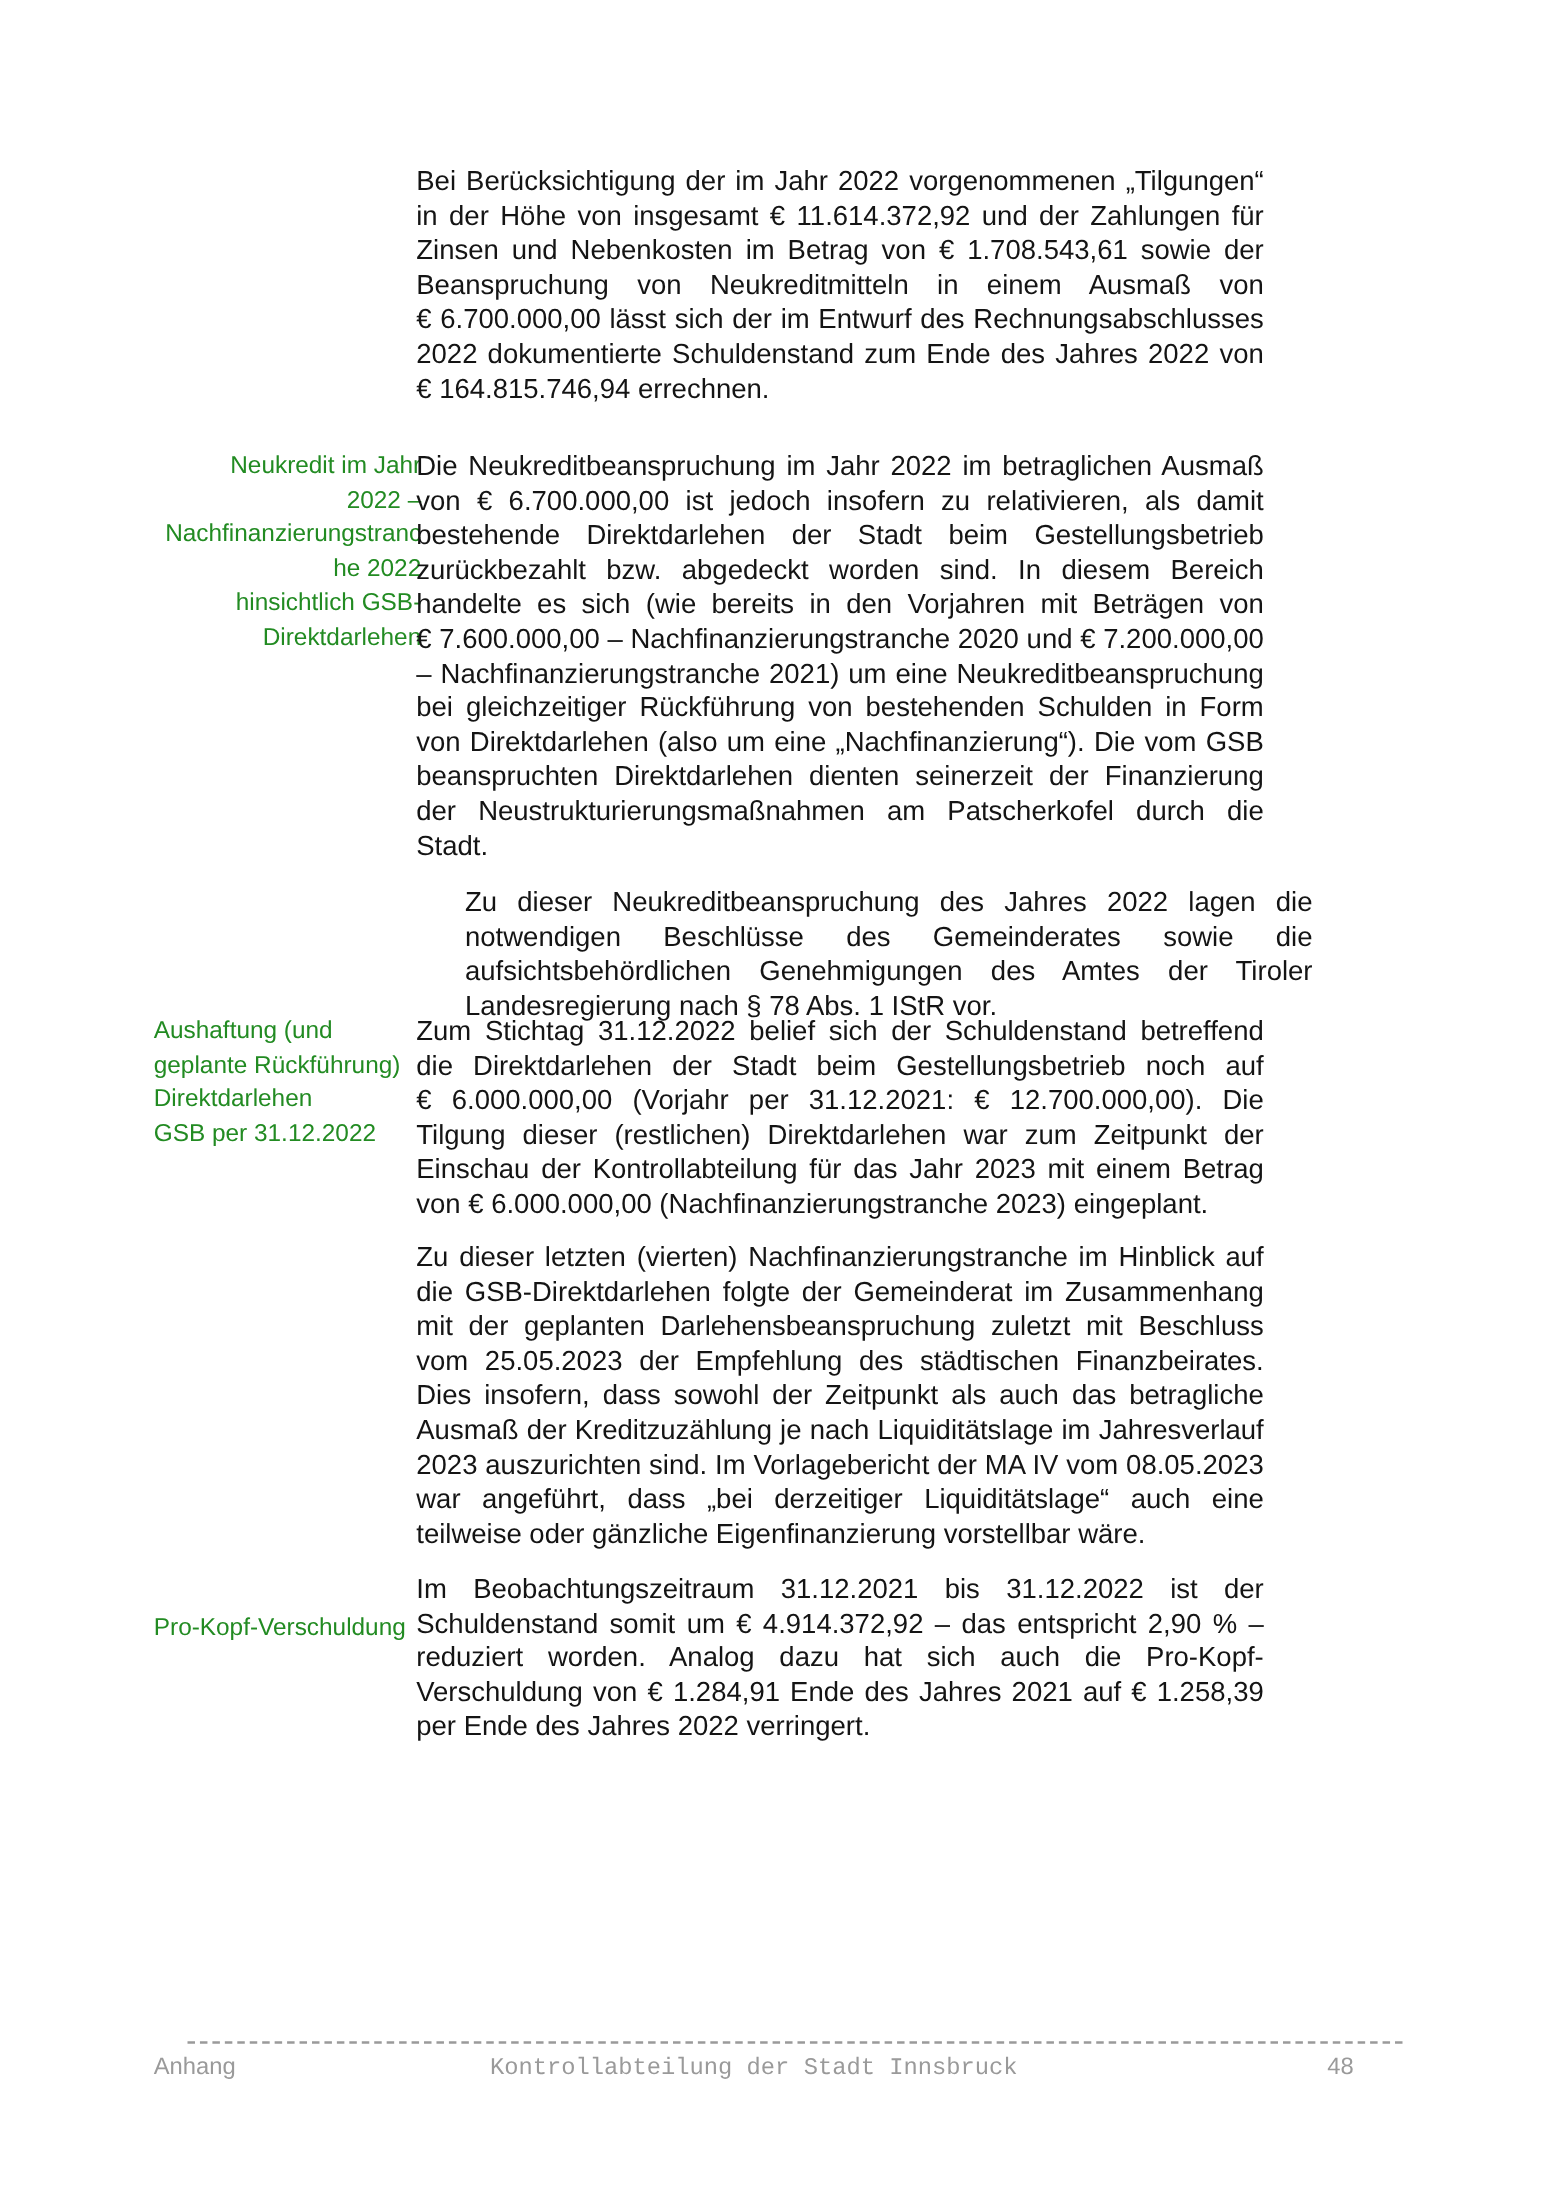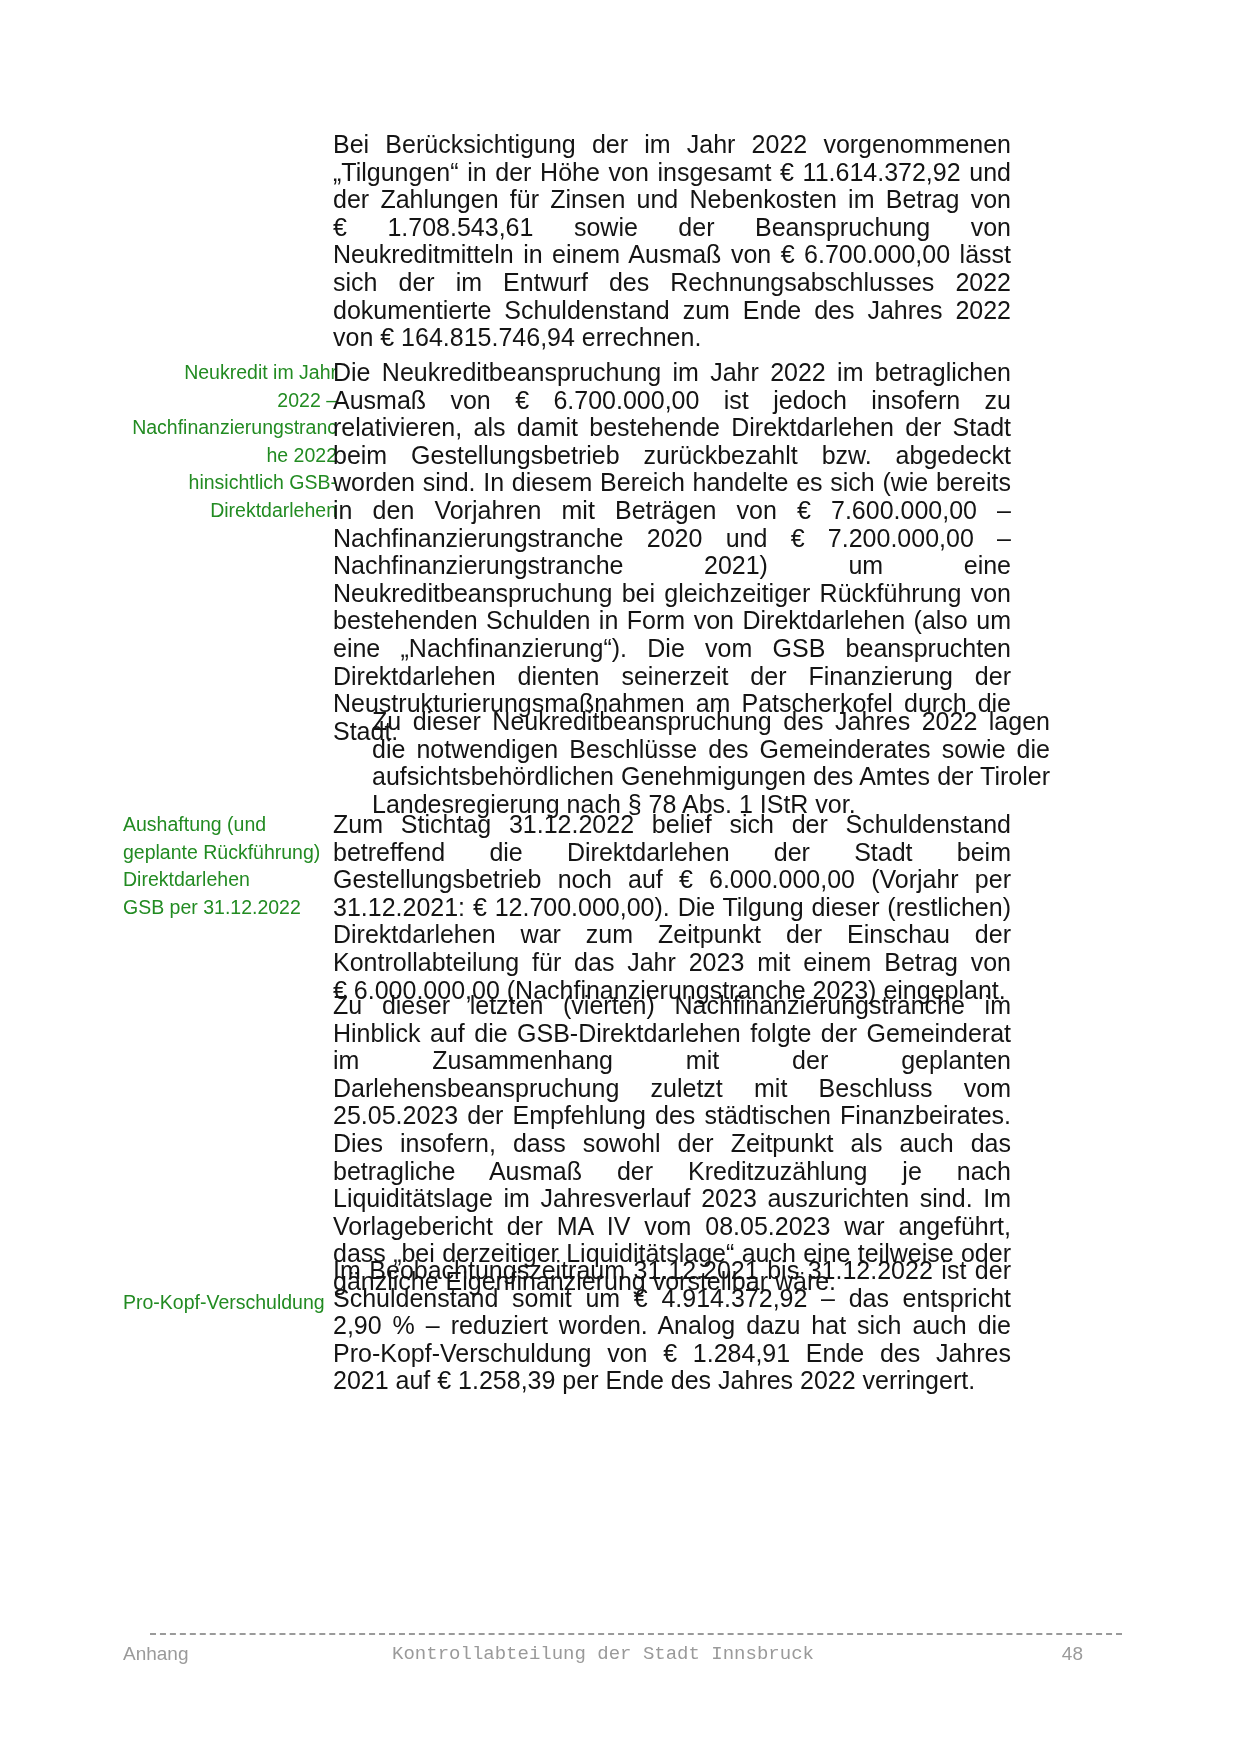--- a/index.html
+++ b/index.html
@@ -22,21 +22,21 @@
     width: 214px;
     font-size: 19.5px;
     line-height: 27.6px;
     color: #228b22;
     white-space: pre-line;
   }
   .body-par {
     position: absolute;
     left: 333px;
     width: 678px;
-    font-size: 25px;
+    font-size: 22px;
     line-height: 27.6px;
     text-align: justify;
     color: #141414;
   }
   .footer-rule {
     position: absolute;
     left: 150px;
     top: 1633px;
     width: 972px;
     border-top: 2px dashed #9a9a9a;

